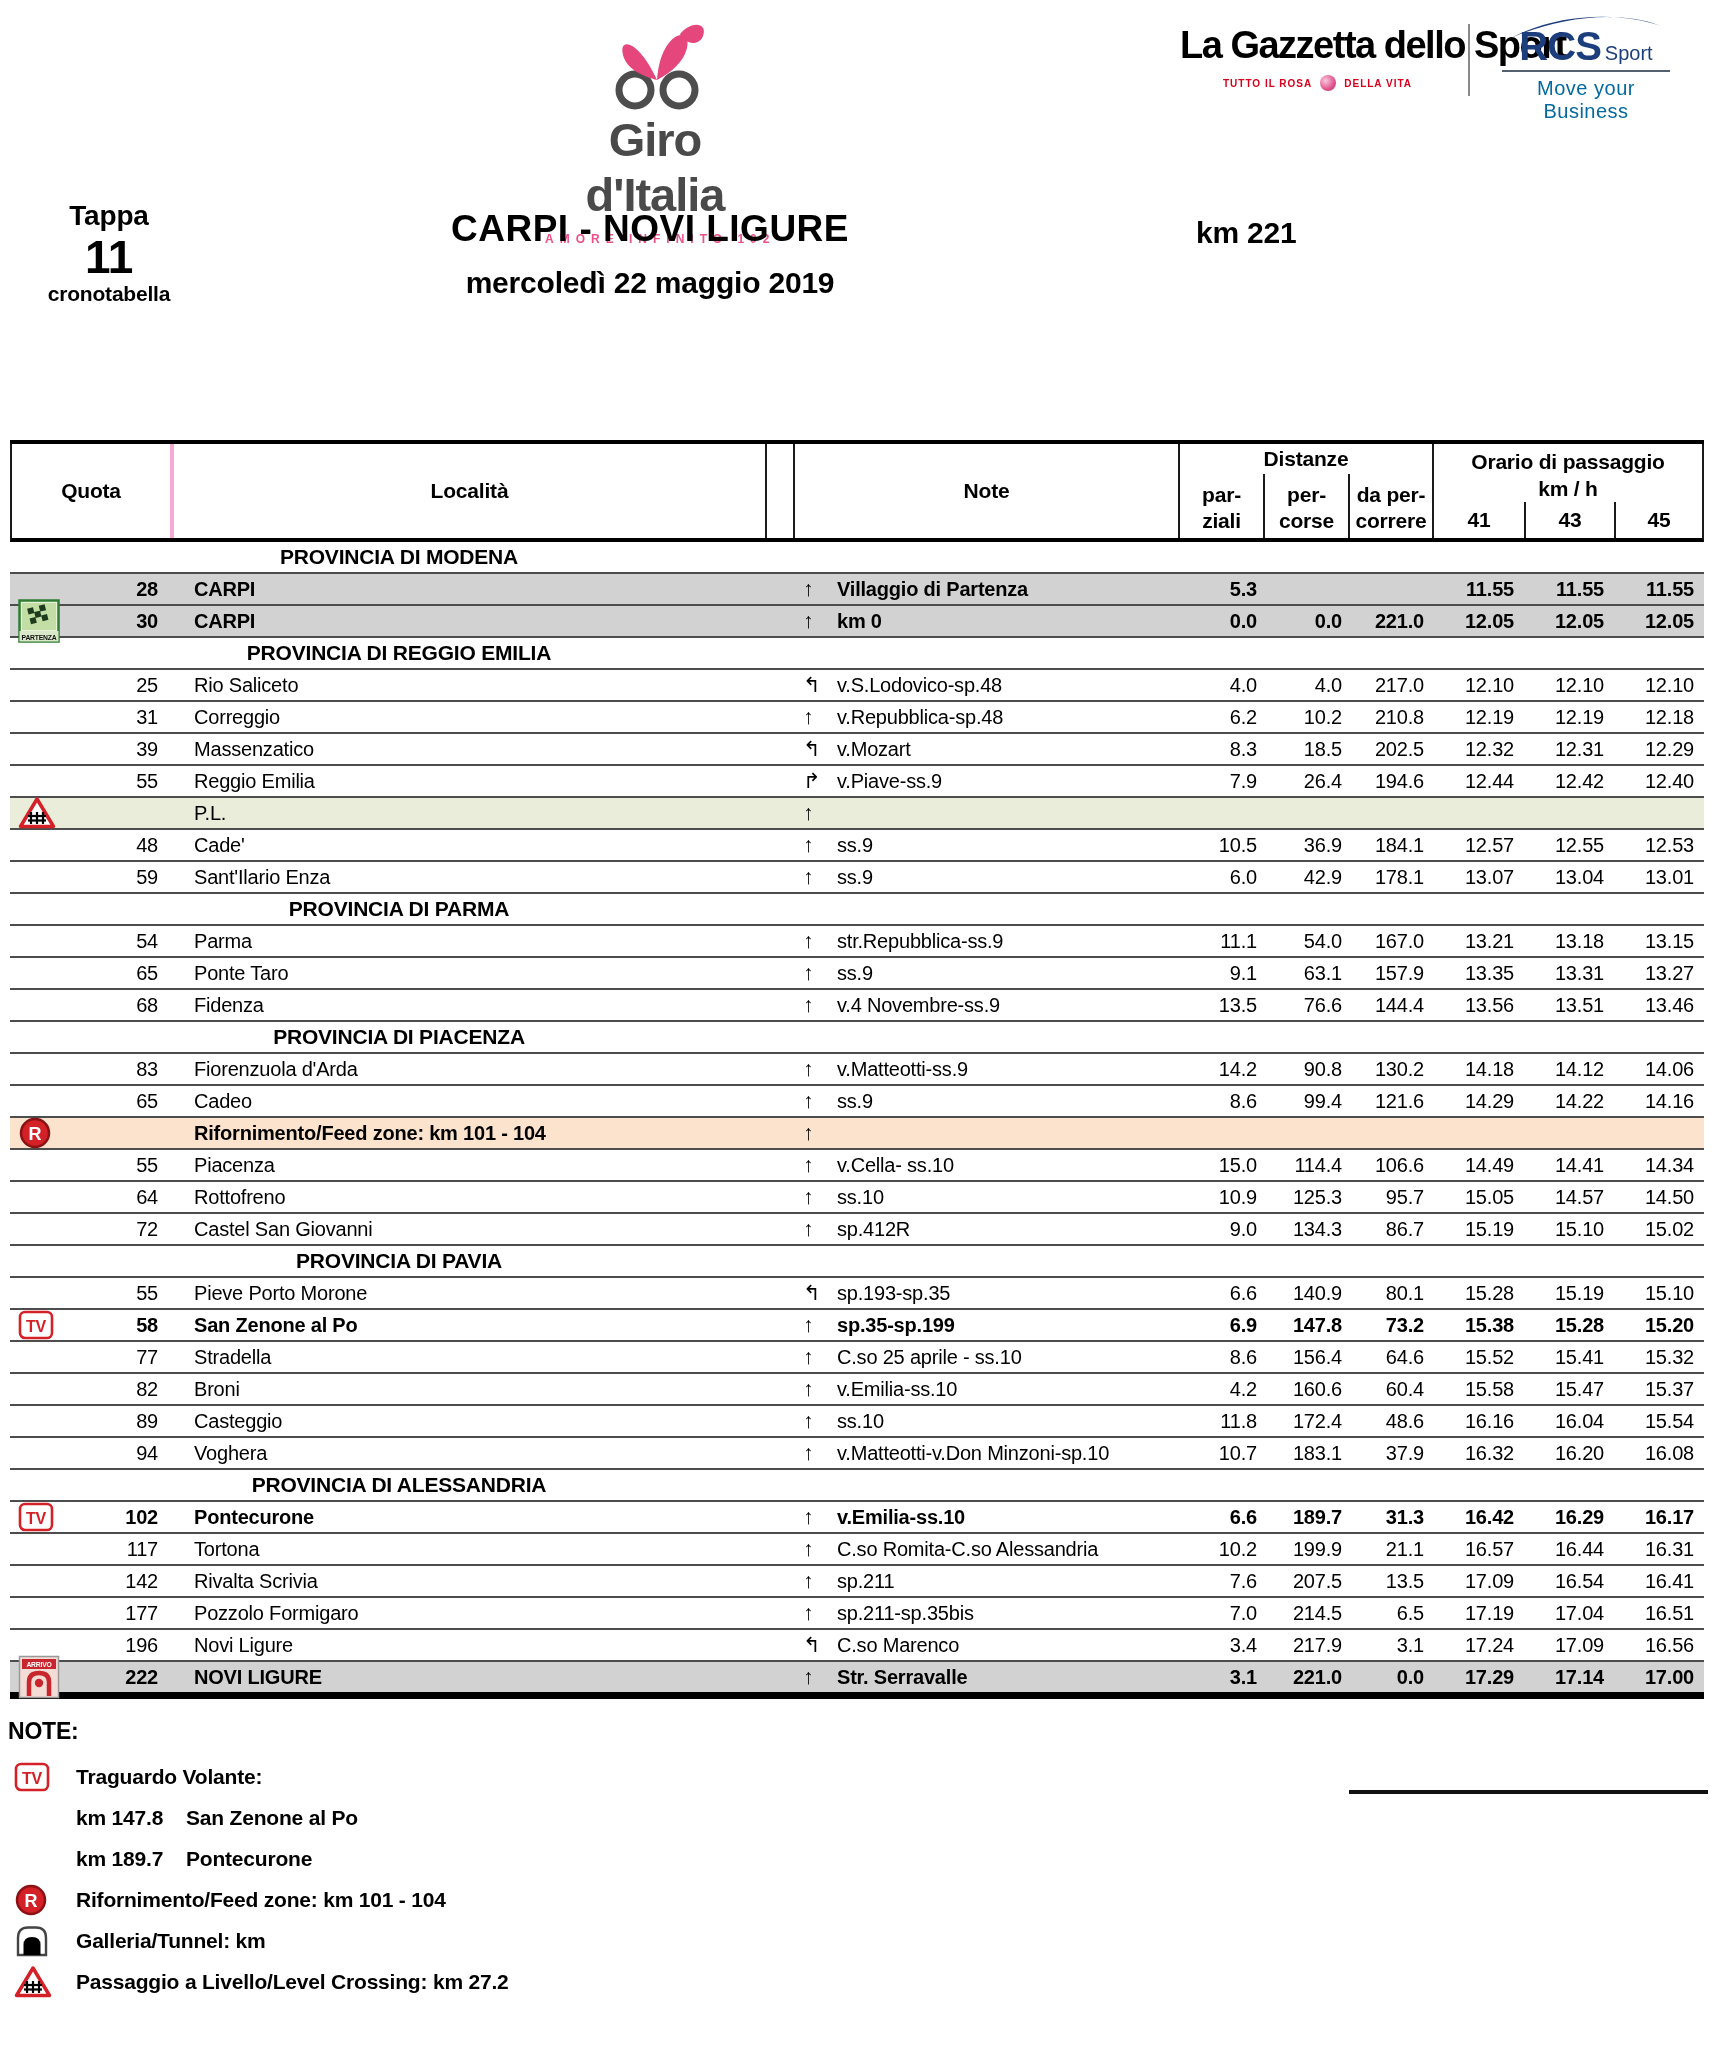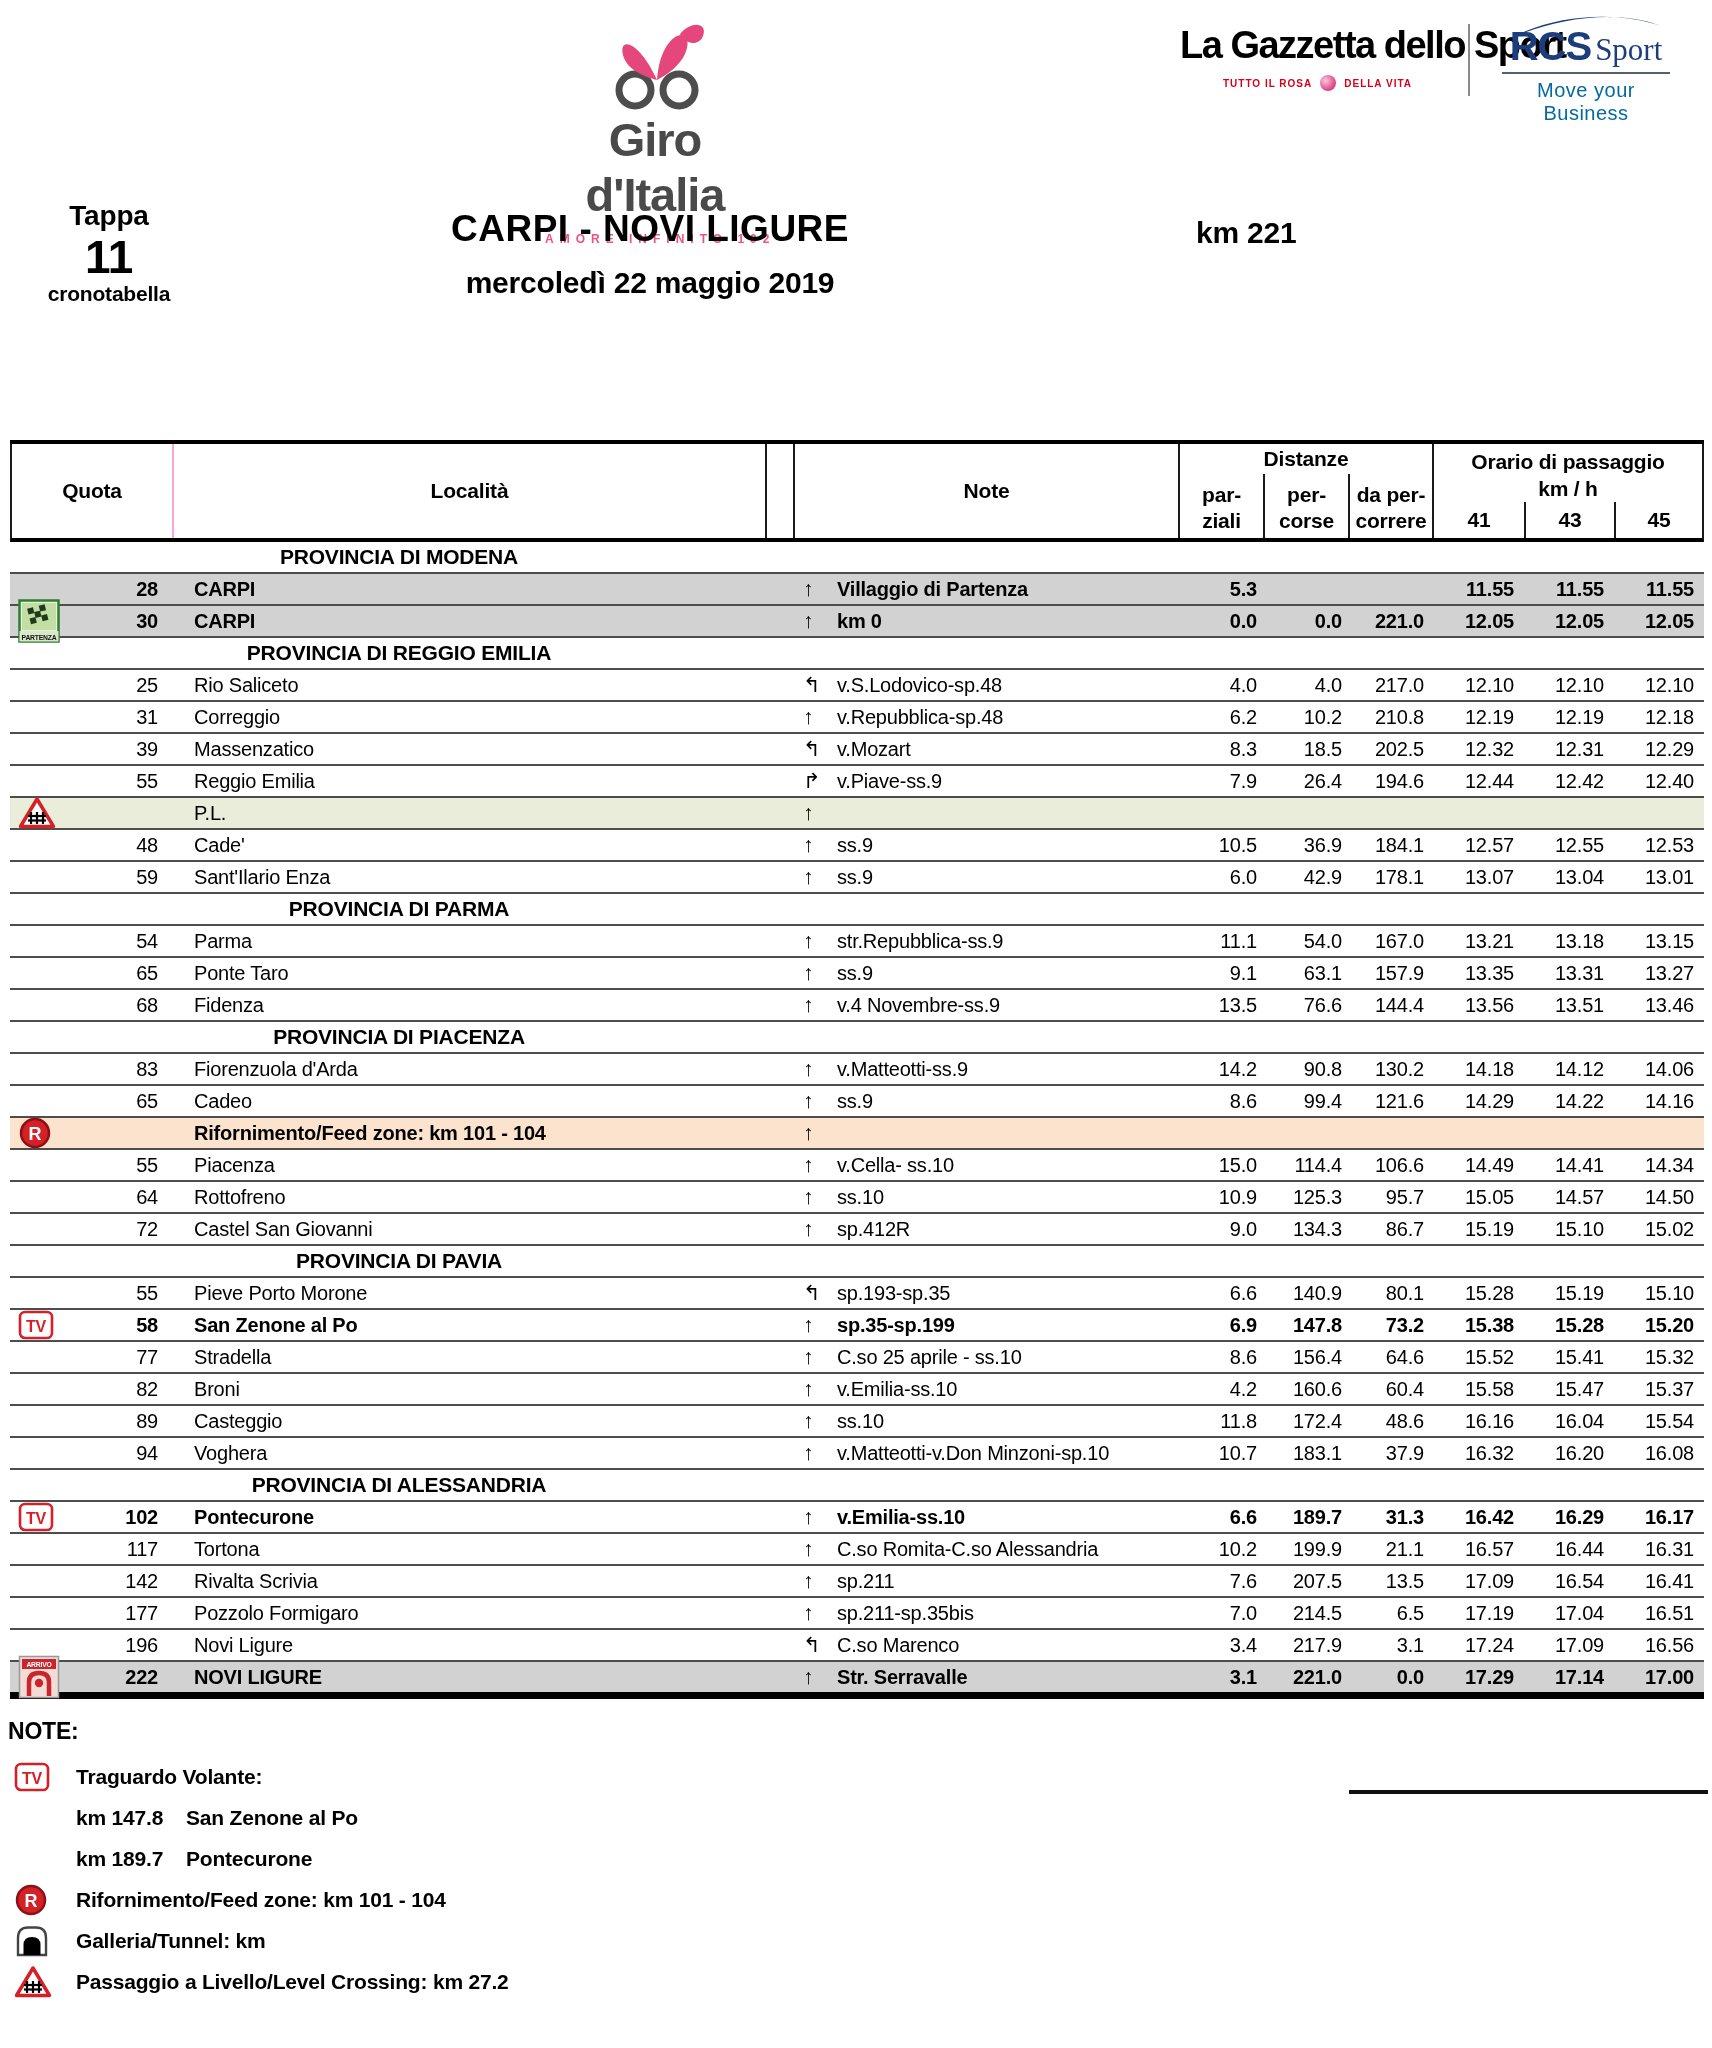--- a/index.html
+++ b/index.html
@@ -20,30 +20,30 @@
   .gazzetta{position:absolute;left:1180px;top:24px;width:275px;text-align:center;}
   .gazzetta-main{font-size:38px;font-weight:bold;letter-spacing:-1.5px;white-space:nowrap;}
   .gazzetta-sub{display:flex;align-items:center;justify-content:center;gap:8px;margin-top:8px;}
   .gazzetta-sub span{font-size:10px;font-weight:bold;color:#d6001c;letter-spacing:1px;}
   .rosa-globe{width:16px;height:16px;border-radius:50%;
       background:radial-gradient(circle at 35% 35%, #f9c9dd, #e0528e 60%, #b72d67);}
   .logo-divider{position:absolute;left:1468px;top:24px;width:2px;height:72px;background:#8a8a8a;}
   .rcs{position:absolute;left:1496px;top:16px;width:180px;text-align:center;color:#1d3e7d;}
   .rcs-row{display:flex;align-items:baseline;justify-content:center;gap:4px;}
   .rcs-main{font-size:40px;font-weight:bold;letter-spacing:-1px;line-height:40px;}
-  .rcs-sport{font-size:31px;letter-spacing:0;font-family:Liberation Serif, serif;}
+  .rcs-sport{font-size:20px;letter-spacing:0;}
   .rcs-line{height:2px;background:#55606e;margin:4px 6px 5px 6px;}
   .rcs-tagline{font-size:20px;letter-spacing:0.5px;color:#0369a1;}
   .rcs-swoosh{display:block;margin:0 auto -14px auto;}
   
   .rt{position:absolute;left:10px;top:440px;width:1694px;border-top:4px solid #000;}
   .thead{display:flex;height:98px;border-bottom:4px solid #000;border-left:2px solid #1a1a1a;border-right:2px solid #1a1a1a;
          font-weight:bold;font-size:21px;box-sizing:border-box;}
   .hc{display:flex;align-items:center;justify-content:center;box-sizing:border-box;}
-  .h-quota{width:162px;border-right:2px solid #f9a8d4;}
+  .h-quota{width:162px;border-right:4px solid #f9a8d4;}
   .h-localita{width:593px;border-right:2px solid #1a1a1a;}
   .h-gap{width:28px;border-right:2px solid #1a1a1a;}
   .h-note{width:385px;border-right:2px solid #1a1a1a;}
   .h-dist{width:252px;border-right:2px solid #1a1a1a;display:flex;flex-direction:column;}
   .h-dist-top{height:30px;display:flex;align-items:center;justify-content:center;}
   .h-dist-subs{flex:1;display:flex;text-align:right;}
   .h-sub{display:flex;flex-direction:column;align-items:center;justify-content:flex-end;padding-bottom:4px;box-sizing:border-box;line-height:26px;}
   .h-sub1{width:85px;border-right:2px solid #1a1a1a;}
   .h-sub2{width:85px;border-right:2px solid #1a1a1a;}
   .h-sub3{width:82px;}

